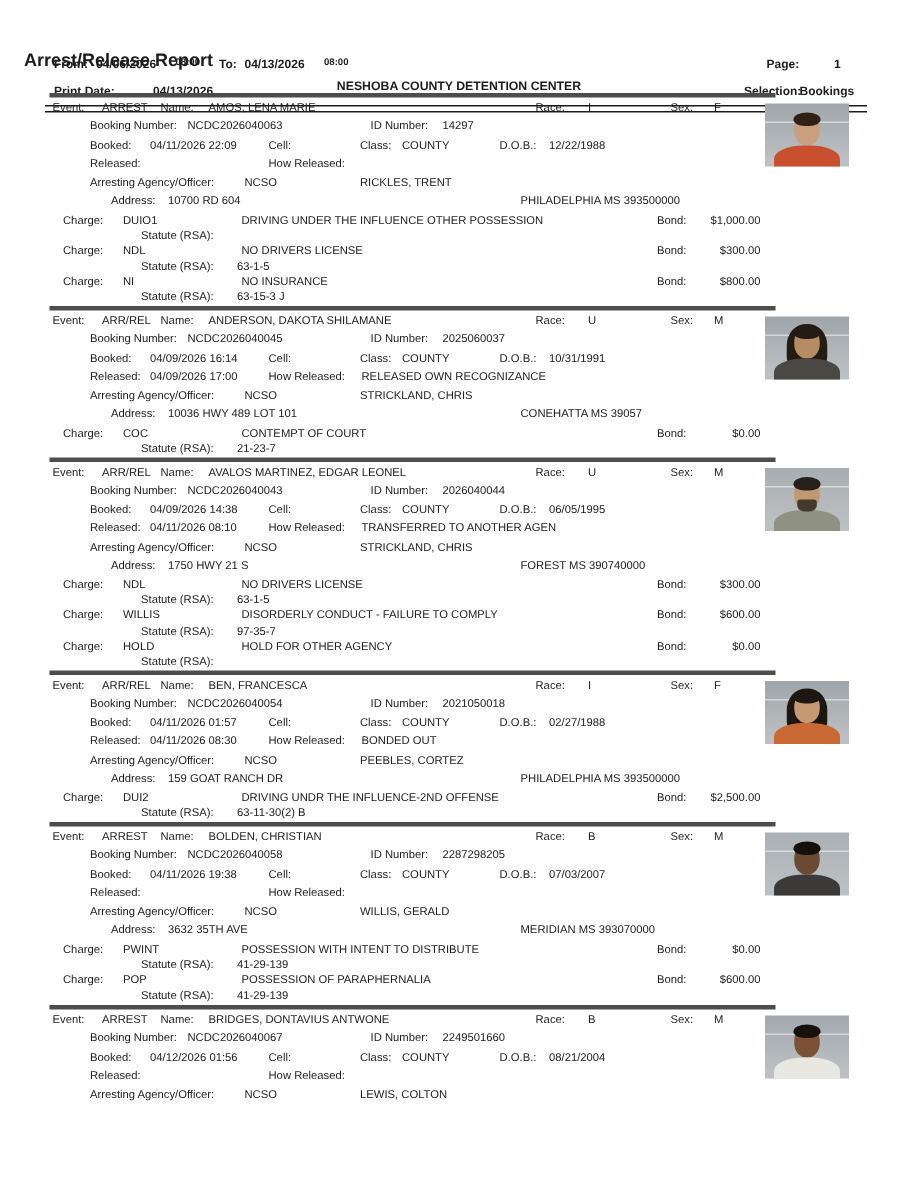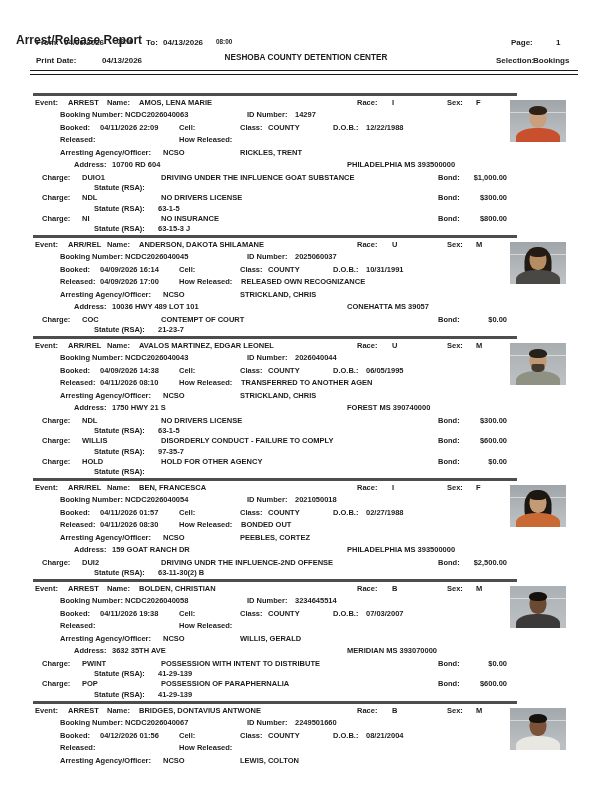--- a/index.html
+++ b/index.html
@@ -9,21 +9,21 @@
     overflow:hidden;
   }
   
   .hdr span { position:absolute; white-space:nowrap; font-weight:bold; font-size:8px; }
   .hdr .small { font-size:6.4px; }
   .hdr .title { left:16px; right:0; text-align:left; font-size:12px; }
   .hdr .facility { left:0; right:0; text-align:center; font-size:8.2px; }
   .dbl-rule { position:absolute; left:30px; width:548px; top:70px; height:3px;
     border-top:1.3px solid #1a1a1a; border-bottom:1.3px solid #1a1a1a; }
   
-  .records { position:absolute; left:0; top:93px; width:552px;font-weight:bold; }
+  .records { position:absolute; left:0; top:62px; width:552px; }
   .record { position:relative; }
   .sep-rule { height:2.6px; background:#4d4d4d; margin-left:33px; margin-right:35px; }
   .rec-body { position:relative; padding-top:2px; padding-bottom:1px; }
   .line { position:relative; height:12.5px; }
   .charge-line { height:10.5px; }
   .statute-line { height:10px; }
   .f { position:absolute; top:0; white-space:nowrap; }
   .amt { text-align:right; }
   
   .photo { position:absolute; left:510px; top:4px; width:56px; height:42px;
@@ -117,21 +117,21 @@
           <span class="f" style="left:240px">RICKLES, TRENT</span>
         </div>
         <div class="line">
           <span class="f" style="left:74px">Address:</span>
           <span class="f" style="left:112px">10700 RD 604</span>
           <span class="f" style="left:347px">PHILADELPHIA MS 393500000</span>
         </div>
         <div class="line charge-line">
           <span class="f" style="left:42px">Charge:</span>
           <span class="f" style="left:82px">DUIO1</span>
-          <span class="f" style="left:161px">DRIVING UNDER THE INFLUENCE GOAT SUBSTANCE</span>
+          <span class="f" style="left:161px">DRIVING UNDER THE INFLUENCE OTHER POSSESSION</span>
           <span class="f" style="left:438px">Bond:</span>
           <span class="f amt" style="left:445px;width:62px">$1,000.00</span>
         </div>
         <div class="line statute-line">
           <span class="f" style="left:94px">Statute (RSA):</span>
           <span class="f" style="left:158px"></span>
         </div>
         <div class="line charge-line">
           <span class="f" style="left:42px">Charge:</span>
           <span class="f" style="left:82px">NDL</span>
@@ -398,21 +398,21 @@
           <span class="f" style="left:139px">BOLDEN, CHRISTIAN</span>
           <span class="f" style="left:357px">Race:</span>
           <span class="f" style="left:392px">B</span>
           <span class="f" style="left:447px">Sex:</span>
           <span class="f" style="left:476px">M</span>
         </div>
         <div class="line">
           <span class="f" style="left:60px">Booking Number:</span>
           <span class="f" style="left:125px">NCDC2026040058</span>
           <span class="f" style="left:247px">ID Number:</span>
-          <span class="f" style="left:295px">3234645514</span>
+          <span class="f" style="left:295px">2287298205</span>
         </div>
         <div class="line">
           <span class="f" style="left:60px">Booked:</span>
           <span class="f" style="left:100px">04/11/2026 19:38</span>
           <span class="f" style="left:179px">Cell:</span>
           <span class="f" style="left:202px"></span>
           <span class="f" style="left:240px">Class:</span>
           <span class="f" style="left:268px">COUNTY</span>
           <span class="f" style="left:333px">D.O.B.:</span>
           <span class="f" style="left:366px">07/03/2007</span>

